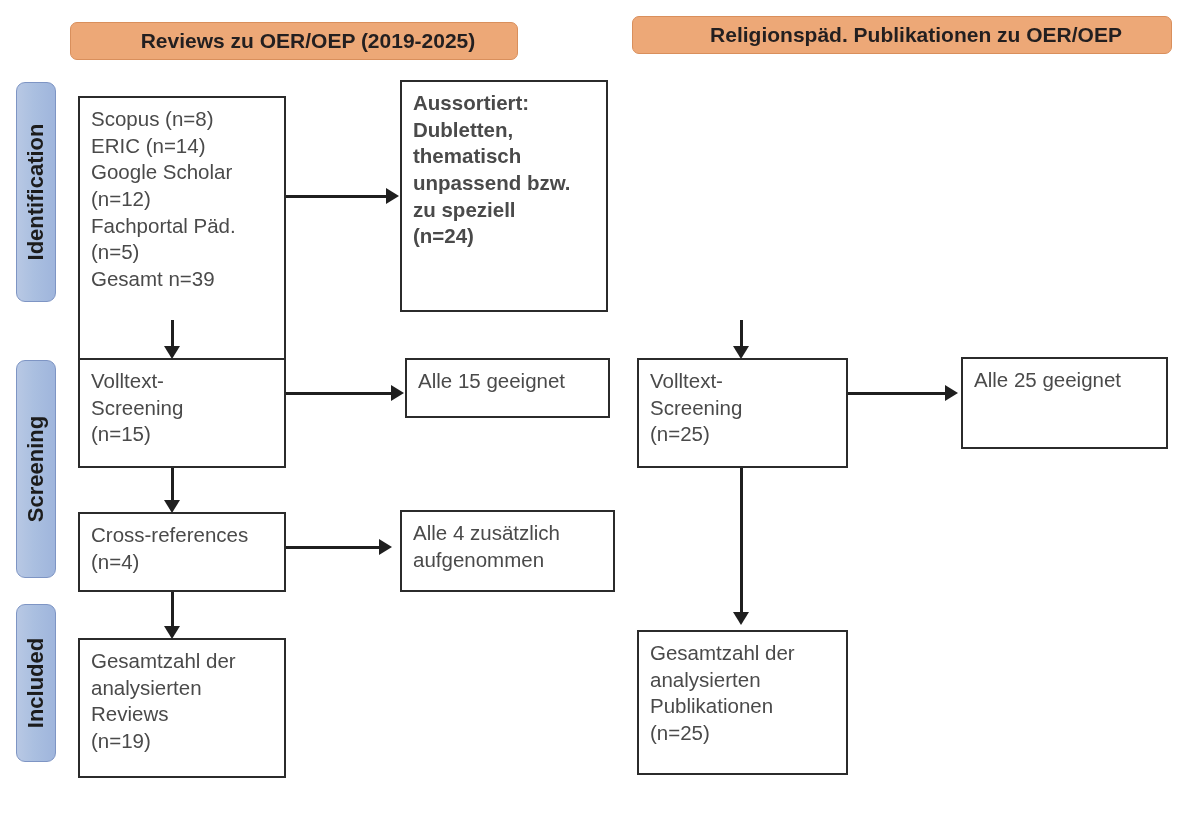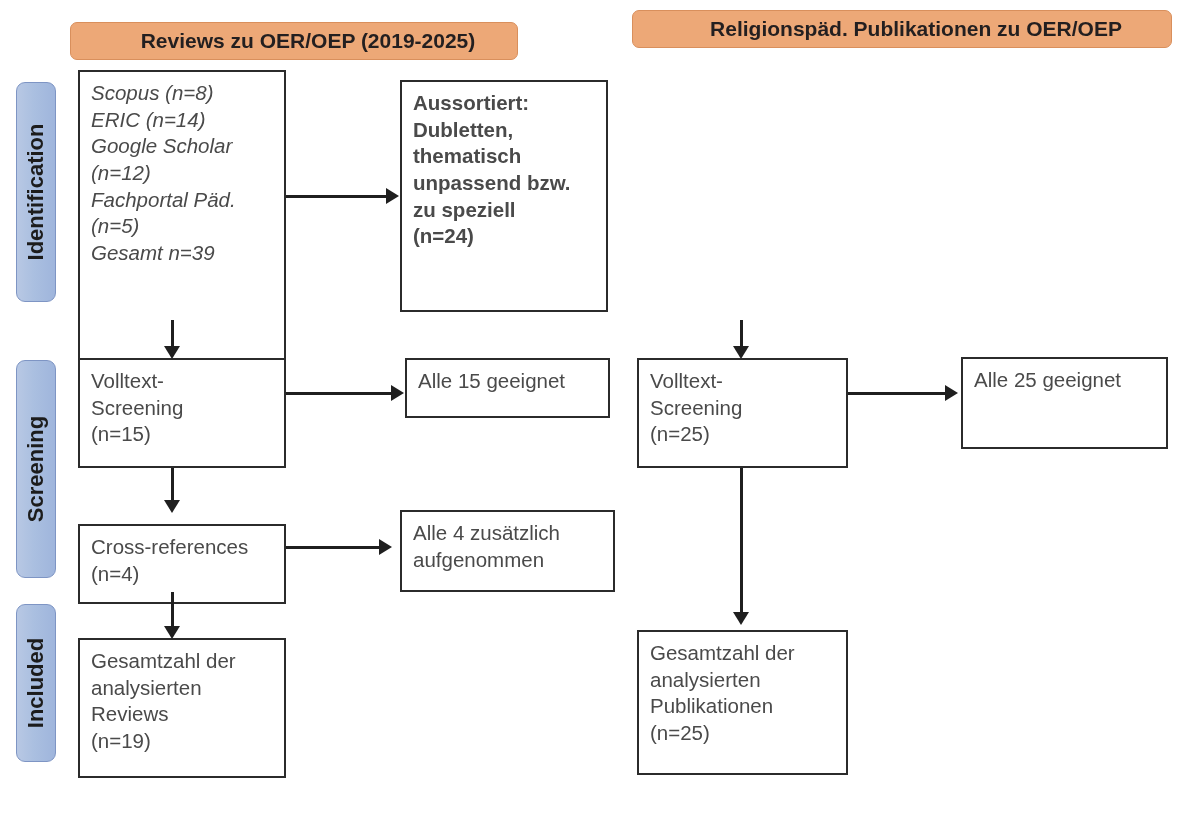--- a/index.html
+++ b/index.html
@@ -114,25 +114,25 @@
   </div>
 
   <div class="stage-band" style="left:16px; top:604px; width:40px; height:158px;">
     <span class="stage-label">Included</span>
   </div>
 
   <div class="header-pill" style="left:70px; top:22px; width:448px; height:38px;">
     <span>Reviews zu OER/OEP (2019-2025)</span>
   </div>
 
-  <div class="header-pill" style="left:632px; top:10px; width:540px; height:38px;">
+  <div class="header-pill" style="left:632px; top:16px; width:540px; height:38px;">
     <span>Religionspäd. Publikationen zu OER/OEP</span>
   </div>
 
-  <div class="flow-box" style="left:78px; top:70px; width:208px; height:304px;font-style:italic;">Scopus (n=8)
+  <div class="flow-box" style="left:78px; top:96px; width:208px; height:304px;">Scopus (n=8)
 ERIC (n=14)
 Google Scholar
 (n=12)
 Fachportal Päd.
 (n=5)
 Gesamt n=39</div>
 
   <div class="flow-box" style="left:400px; top:80px; width:208px; height:232px;font-weight:bold;">Aussortiert:
 Dubletten,
 thematisch
@@ -151,21 +151,21 @@
 (n=15)</div>
 
   <div class="flow-box" style="left:405px; top:358px; width:205px; height:60px;">Alle 15 geeignet</div>
 
   <div class="conn-h" style="left:286px; top:392px; width:107px;"></div>
   <div class="arrow-right" style="left:391px; top:385px;"></div>
 
   <div class="conn-v" style="left:171px; top:468px; width:3px; height:40px;"></div>
   <div class="arrow-down" style="left:164px; top:500px;"></div>
 
-  <div class="flow-box" style="left:78px; top:512px; width:208px; height:80px;margin-top:12px;">Cross-references
+  <div class="flow-box" style="left:78px; top:512px; width:208px; height:80px;">Cross-references
 (n=4)</div>
 
   <div class="flow-box" style="left:400px; top:510px; width:215px; height:82px;">Alle 4 zusätzlich
 aufgenommen</div>
 
   <div class="conn-h" style="left:286px; top:546px; width:95px;"></div>
   <div class="arrow-right" style="left:379px; top:539px;"></div>
 
   <div class="conn-v" style="left:171px; top:592px; width:3px; height:42px;"></div>
   <div class="arrow-down" style="left:164px; top:626px;"></div>

